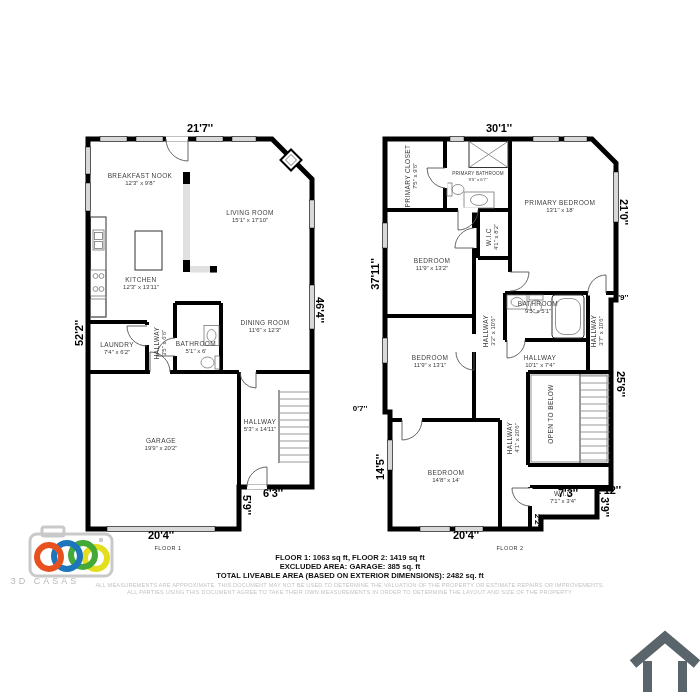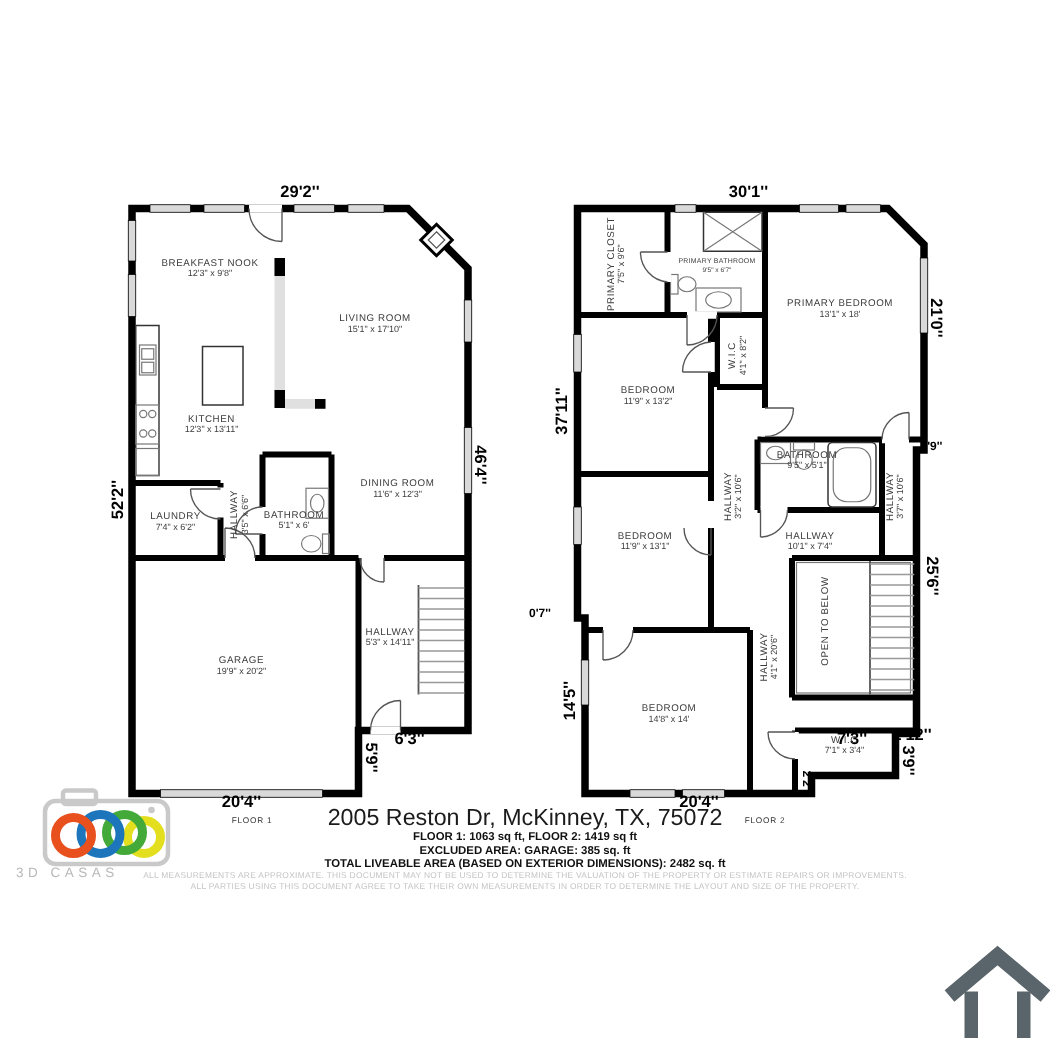--- a/index.html
+++ b/index.html
@@ -190,21 +190,21 @@
   </g>
 
   <g>
     <path d="M633 664 L665 637 L697 664" fill="none" stroke="#5a646b" stroke-width="10" stroke-linejoin="miter"></path>
     <rect x="643" y="661" width="9" height="31" fill="#5a646b"></rect>
     <rect x="678" y="661" width="9" height="31" fill="#5a646b"></rect>
   </g>
 </svg>
 
 <div class="lbl dim" style="left:200px;top:129px">
-      <span>29'2''</span>
+      <span>21'7''</span>
     </div>
 <div class="lbl dim vccw" style="left:80px;top:333px">
       <span>52'2''</span>
     </div>
 <div class="lbl dim vcw" style="left:319px;top:310px">
       <span>46'4''</span>
     </div>
 <div class="lbl dim" style="left:161px;top:536px">
       <span>20'4''</span>
     </div>
@@ -344,23 +344,20 @@
   <span class="rs">14'8" x 14'</span>
 </div>
 <div class="lbl room" style="left:563px;top:498px">
   <span class="rn">W.I.C</span>
   <span class="rs">7'1" x 3'4"</span>
 </div>
 <div class="lbl fcap" style="left:510px;top:548px">
       <span>FLOOR 2</span>
     </div>
 
-<div class="lbl addr" style="left:350px;top:546px">
-      <span>2005 Reston Dr, McKinney, TX, 75072</span>
-    </div>
 <div class="lbl aline" style="left:350px;top:558px">
       <span>FLOOR 1: 1063 sq ft, FLOOR 2: 1419 sq ft</span>
     </div>
 <div class="lbl aline" style="left:350px;top:567px">
       <span>EXCLUDED AREA: GARAGE: 385 sq. ft</span>
     </div>
 <div class="lbl aline" style="left:350px;top:576px">
       <span>TOTAL LIVEABLE AREA (BASED ON EXTERIOR DIMENSIONS): 2482 sq. ft</span>
     </div>
 <div class="lbl disc" style="left:350px;top:585px">

